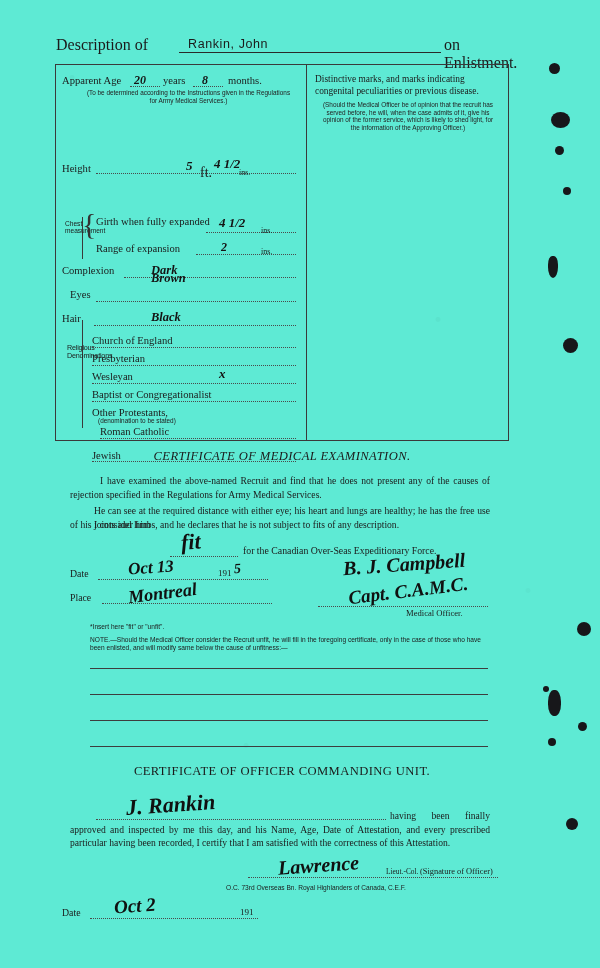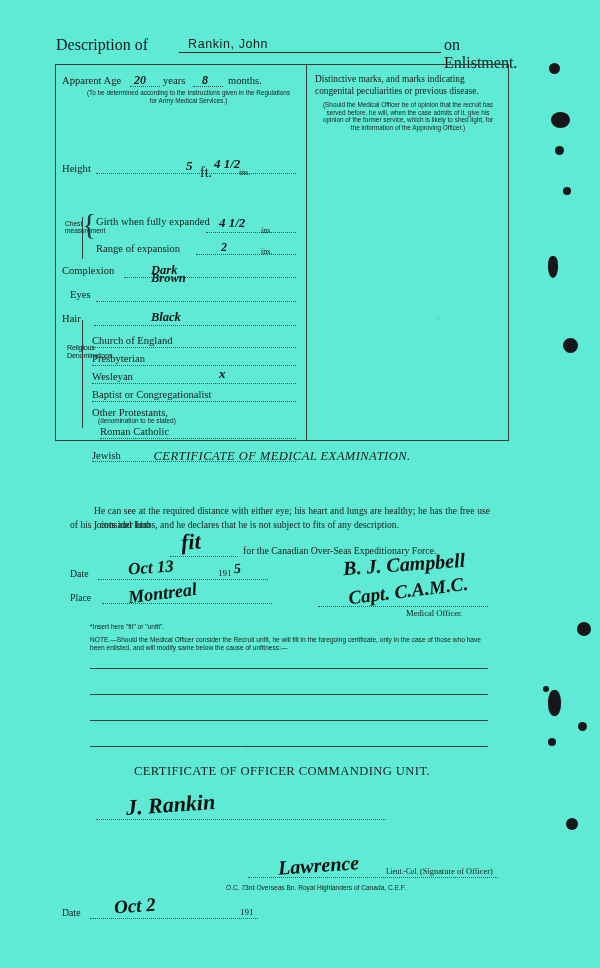--- a/index.html
+++ b/index.html
@@ -278,20 +278,21 @@
       </div>
 
       <div class="rcol">
         <div style="position:absolute;left:8px;top:8px;width:186px;font-size:9.4px;line-height:12px;">Distinctive marks, and marks indicating congenital peculiarities or previous disease.</div>
         <div class="tiny" style="position:absolute;left:12px;top:36px;width:178px;text-align:center;">(Should the Medical Officer be of opinion that the recruit has served before, he will, when the case admits of it, give his opinion of the former service, which is likely to shed light, for the information of the Approving Officer.)</div>
       </div>
     </div>
 
     <div class="cert-title" style="top:415px;font-style:italic;">CERTIFICATE OF MEDICAL EXAMINATION.</div>
 
+    <div class="para" style="left:22px;top:440px;width:420px;text-indent:30px;">I have examined the above-named Recruit and find that he does not present any of the causes of rejection specified in the Regulations for Army Medical Services.</div>
     <div class="para" style="left:22px;top:470px;width:420px;text-indent:24px;">He can see at the required distance with either eye; his heart and lungs are healthy; he has the free use of his joints and limbs, and he declares that he is not subject to fits of any description.</div>
 
     <div class="fld" style="position:absolute;left:46px;top:485px;font-size:9.8px;">I consider him</div>
     <div class="ruledot" style="left:122px;top:522px;width:68px;"></div>
     <div class="sig" style="left:133px;top:495px;font-size:22px;">fit</div>
     <div class="fld" style="position:absolute;left:195px;top:511px;font-size:9.8px;">for the Canadian Over-Seas Expeditionary Force.</div>
 
     <div class="fld" style="position:absolute;left:22px;top:534px;font-size:9.8px;">Date</div>
     <div class="ruledot" style="left:50px;top:545px;width:170px;"></div>
     <div class="sig" style="left:80px;top:524px;font-size:17px;">Oct 13</div>
@@ -312,20 +313,21 @@
 
     <div class="lline" style="left:42px;top:634px;width:398px;"></div>
     <div class="lline" style="left:42px;top:660px;width:398px;"></div>
     <div class="lline" style="left:42px;top:686px;width:398px;"></div>
     <div class="lline" style="left:42px;top:712px;width:398px;"></div>
 
     <div class="cert-title" style="top:730px;">CERTIFICATE OF OFFICER COMMANDING UNIT.</div>
 
     <div class="ruledot" style="left:48px;top:785px;width:290px;"></div>
     <div class="sig" style="left:78px;top:758px;font-size:22px;">J. Rankin</div>
+    <div class="para" style="left:22px;top:775px;width:420px;text-indent:320px;">having been finally approved and inspected by me this day, and his Name, Age, Date of Attestation, and every prescribed particular having been recorded, I certify that I am satisfied with the correctness of this Attestation.</div>
 
     <div class="sig" style="left:230px;top:820px;font-size:20px;">Lawrence</div>
     <div class="ruledot" style="left:200px;top:843px;width:250px;"></div>
     <div class="fld" style="position:absolute;left:338px;top:833px;font-size:7.4px;">Lieut.-Col.</div>
     <div class="fld" style="position:absolute;left:372px;top:833px;font-size:8.4px;">(Signature of Officer)</div>
     <div class="smallnote" style="left:178px;top:850px;width:270px;">O.C. 73rd Overseas Bn. Royal Highlanders of Canada, C.E.F.</div>
 
     <div class="fld" style="position:absolute;left:14px;top:873px;font-size:9.8px;">Date</div>
     <div class="ruledot" style="left:42px;top:884px;width:168px;"></div>
     <div class="sig" style="left:66px;top:861px;font-size:19px;">Oct 2</div>

